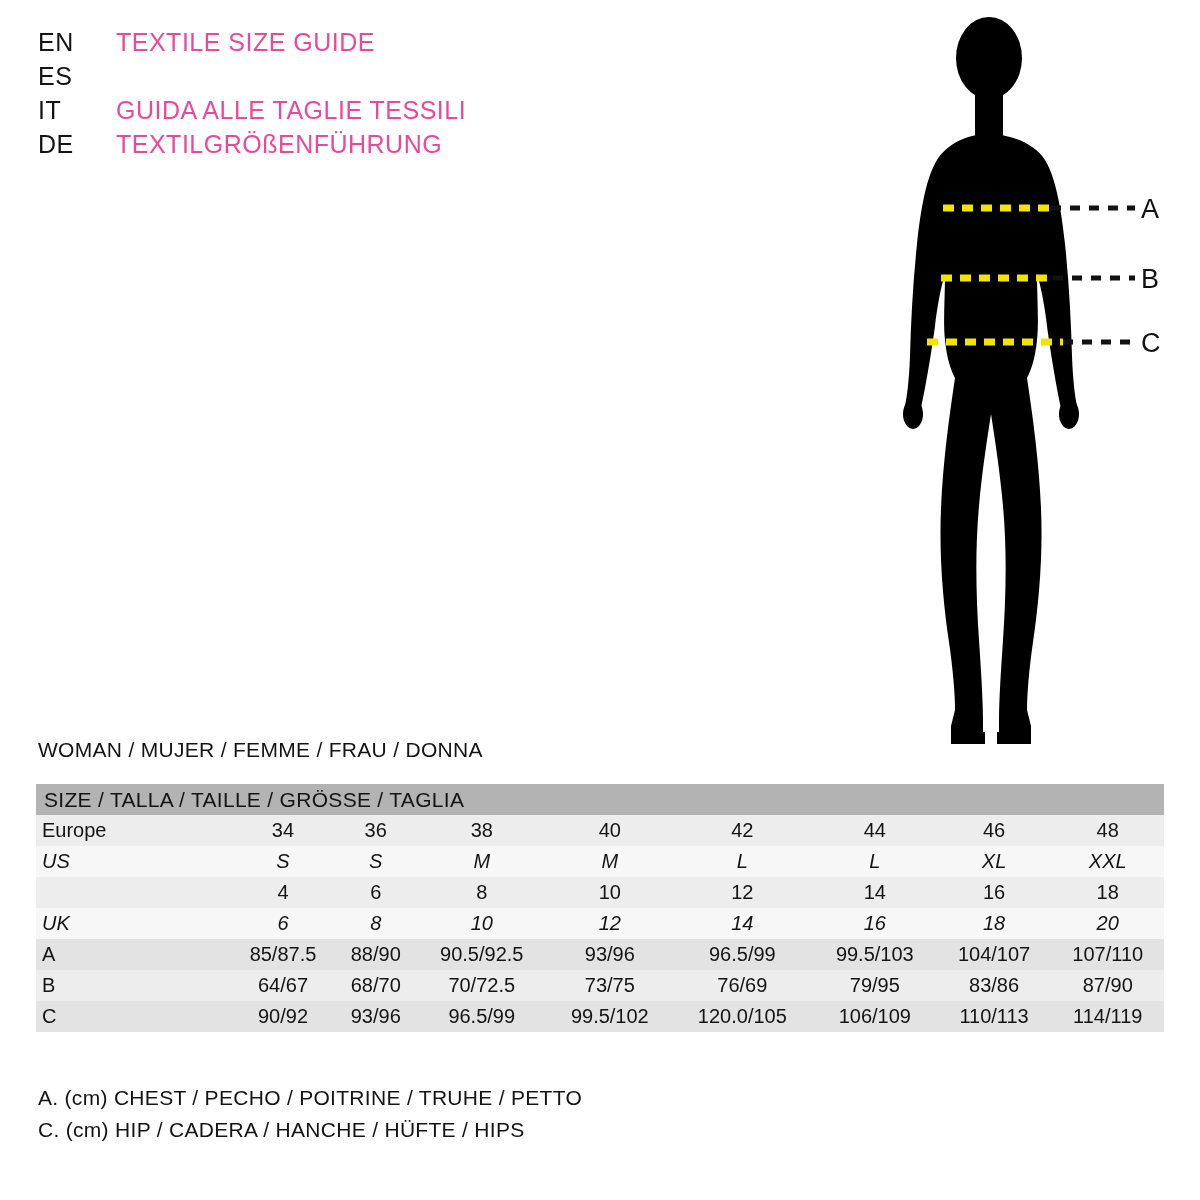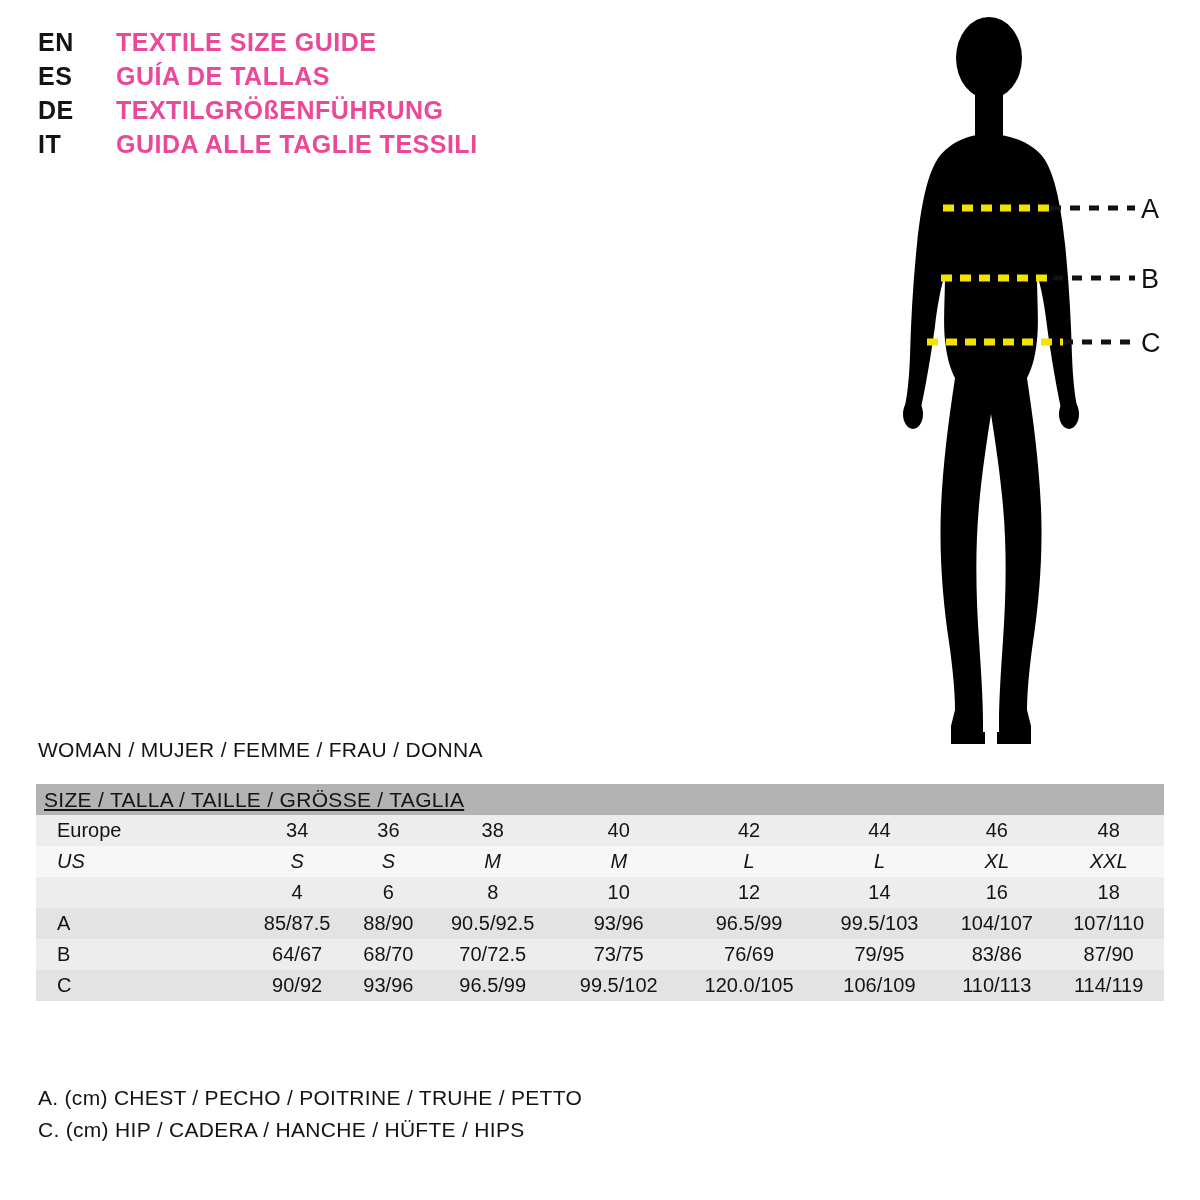--- a/index.html
+++ b/index.html
@@ -20,21 +20,20 @@
   #lang-block {
     position: absolute;
     left: 38px;
     top: 28px;
     width: 620px;
   }
   .lang-row {
     display: flex;
     align-items: baseline;
     height: 34px;
-    font-weight: bold;
   }
   .lang-code {
     width: 78px;
     font-size: 25px;
     letter-spacing: 0.5px;
     color: #141414;
   }
   .lang-text {
     font-size: 25px;
     letter-spacing: 0.5px;
@@ -86,25 +85,24 @@
     font-weight: normal;
     text-align: center;
     vertical-align: middle;
   }
   #size-table th.head-cell {
     text-align: left;
     padding-left: 8px;
     background: #b3b3b3;
     font-size: 21px;
     letter-spacing: 0.3px;
-    text-decoration: underline;
   }
   #size-table td.row-label {
     text-align: left;
-    padding-left: 21px;
+    padding-left: 6px;
     width: 188px;
   }
   #size-table tr.shade-a td { background: #ededed; }
   #size-table tr.shade-b td { background: #f7f7f7; font-style: italic; }
   #size-table tr.shade-c td { background: #e3e3e3; }
 
   
   #footnotes {
     position: absolute;
     left: 38px;
@@ -121,29 +119,28 @@
 </head>
 <body>
 
 <div id="lang-block">
   <div class="lang-row">
     <span class="lang-code">EN</span>
     <span class="lang-text">TEXTILE SIZE GUIDE</span>
   </div>
   <div class="lang-row">
     <span class="lang-code">ES</span>
-    <span class="lang-text">GUÍA DE TALLAS</span>
+  </div>
+  <div class="lang-row">
+    <span class="lang-code">IT</span>
+    <span class="lang-text">GUIDA ALLE TAGLIE TESSILI</span>
   </div>
   <div class="lang-row">
     <span class="lang-code">DE</span>
     <span class="lang-text">TEXTILGRÖßENFÜHRUNG</span>
-  </div>
-  <div class="lang-row">
-    <span class="lang-code">IT</span>
-    <span class="lang-text">GUIDA ALLE TAGLIE TESSILI</span>
   </div>
 </div>
 
 <div id="figure-area">
   <svg id="figure-svg" width="330" height="740" viewBox="0 0 330 740">
 
     <g fill="#000000">
 
       <ellipse cx="134" cy="48" rx="33" ry="41"></ellipse>
 
@@ -239,20 +236,31 @@
       <td class="row-label"></td>
       <td>4</td>
       <td>6</td>
       <td>8</td>
       <td>10</td>
       <td>12</td>
       <td>14</td>
       <td>16</td>
       <td>18</td>
     </tr>
+    <tr class="shade-b">
+      <td class="row-label">UK</td>
+      <td>6</td>
+      <td>8</td>
+      <td>10</td>
+      <td>12</td>
+      <td>14</td>
+      <td>16</td>
+      <td>18</td>
+      <td>20</td>
+    </tr>
     <tr class="shade-c">
       <td class="row-label">A</td>
       <td>85/87.5</td>
       <td>88/90</td>
       <td>90.5/92.5</td>
       <td>93/96</td>
       <td>96.5/99</td>
       <td>99.5/103</td>
       <td>104/107</td>
       <td>107/110</td>

